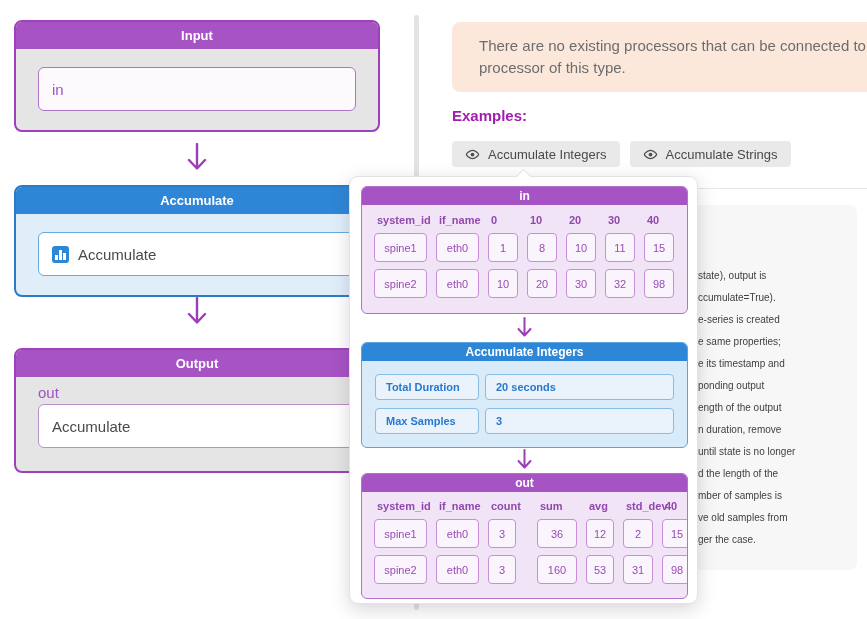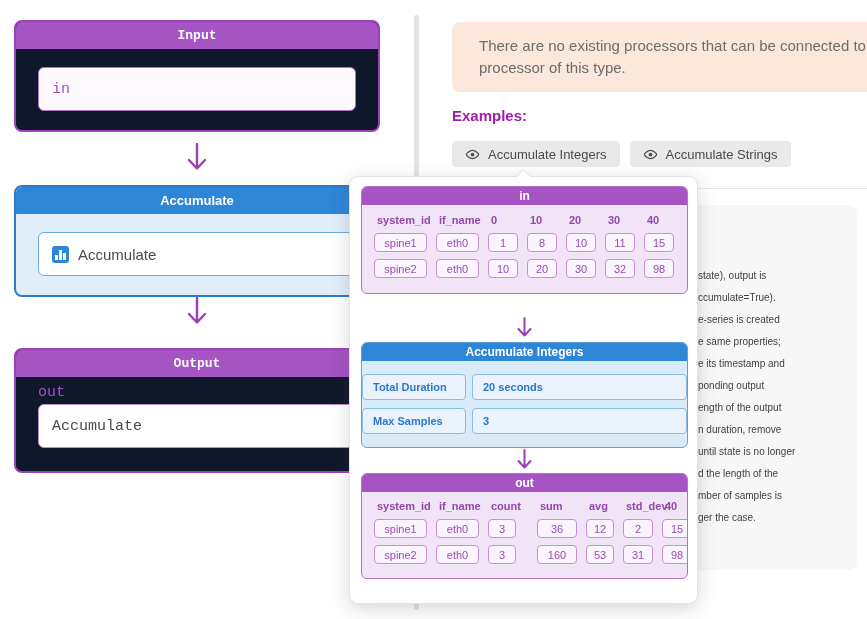--- a/index.html
+++ b/index.html
@@ -8,21 +8,21 @@
   .canvas { position:relative; width:867px; height:619px; background:#fff; }
 
   
   .vscroll { position:absolute; left:414px; top:15px; width:5px; height:595px;
     background:#e3e3e4; border-radius:3px; z-index:1; }
 
   .node { position:absolute; left:14px; width:366px; border-radius:8px;
     overflow:hidden; z-index:2; }
   .node-head { height:27px; line-height:27px; text-align:center; color:#fff;
     font-size:13px; font-weight:bold; }
-  .node-purple { border:2px solid #9d41bb; background:#0f172a;font-family:Liberation Mono, monospace; }
+  .node-purple { border:2px solid #9d41bb; background:#e5e5e5; }
   .node-purple .node-head { background:#a653c4; }
   .node-blue { border:2px solid #2b7bc8; background:#e0eefa; }
   .node-blue .node-head { background:#2e86d6; }
   .node-body { position:relative; padding:0 22px; }
 
   .field { height:44px; border-radius:6px; display:flex; align-items:center;
     padding:0 13px; font-size:15px; background:#fdfafe; }
   .field-purple { border:1px solid #b172c9; color:#a052c2; }
   .field-blue { border:1px solid #68abe0; color:#4a4a4a; background:#fff; gap:9px; }
   .field-white-purple { border:1px solid #b98fc9; color:#4a4a4a; background:#fff; }
@@ -69,29 +69,29 @@
   .psec { position:absolute; left:11px; width:327px; border-radius:6px; overflow:hidden; }
   .psec header { height:18px; line-height:18px; text-align:center; color:#fff;
     font-size:12px; font-weight:bold; }
   .psec.purple { border:1px solid #b671cc; background:#f1e4f7; }
   .psec.purple header { background:#a653c4; }
   .psec.blue { border:1px solid #5ea2dc; background:#d9eaf8; }
   .psec.blue header { background:#2e86d6; }
   #sec-in { top:9px; }
   #sec-in .psec-body { padding:9px 12px 15px; }
   #sec-proc { top:165px; }
-  #sec-proc .psec-body { padding:13px 0; }
+  #sec-proc .psec-body { padding:13px 13px; }
   #sec-out { top:296px; }
   #sec-out .psec-body { padding:8px 12px 14px; }
 
   .prow { display:flex; gap:9px; }
   .prow + .prow { margin-top:7px; }
   .phead { margin-bottom:5px; font-size:11px; font-weight:600; color:#9148ad; }
   .phead span { padding-left:3px; }
-  .pcell { height:19px; border-radius:4px; display:flex; align-items:center;
+  .pcell { height:29px; border-radius:4px; display:flex; align-items:center;
     justify-content:center; font-size:11px; background:#faf4fc;
     border:1px solid #c88fd8; color:#9a4cb6; }
   .col-a { width:53px; flex:0 0 auto; }
   .col-b { width:43px; flex:0 0 auto; }
   .col-n { width:30px; flex:0 0 auto; }
   .col-s { width:28px; flex:0 0 auto; }
   .col-m { width:40px; flex:0 0 auto;margin-left:12px; }
 
   .brow { display:flex; gap:6px; }
   .brow + .brow { margin-top:8px; }
@@ -182,20 +182,21 @@
       <div>ccumulate=True).</div>
       <div>e-series is created</div>
       <div>e same properties;</div>
       <div>e its timestamp and</div>
       <div>ponding output</div>
       <div>ength of the output</div>
       <div>n duration, remove</div>
       <div>until state is no longer</div>
       <div>d the length of the</div>
       <div>mber of samples is</div>
+      <div>ve old samples from</div>
       <div>ger the case.</div>
     </div>
   </div>
 
   <div class="popup">
     <div class="notch"></div>
 
     <section class="psec purple" id="sec-in">
       <header>in</header>
       <div class="psec-body">

